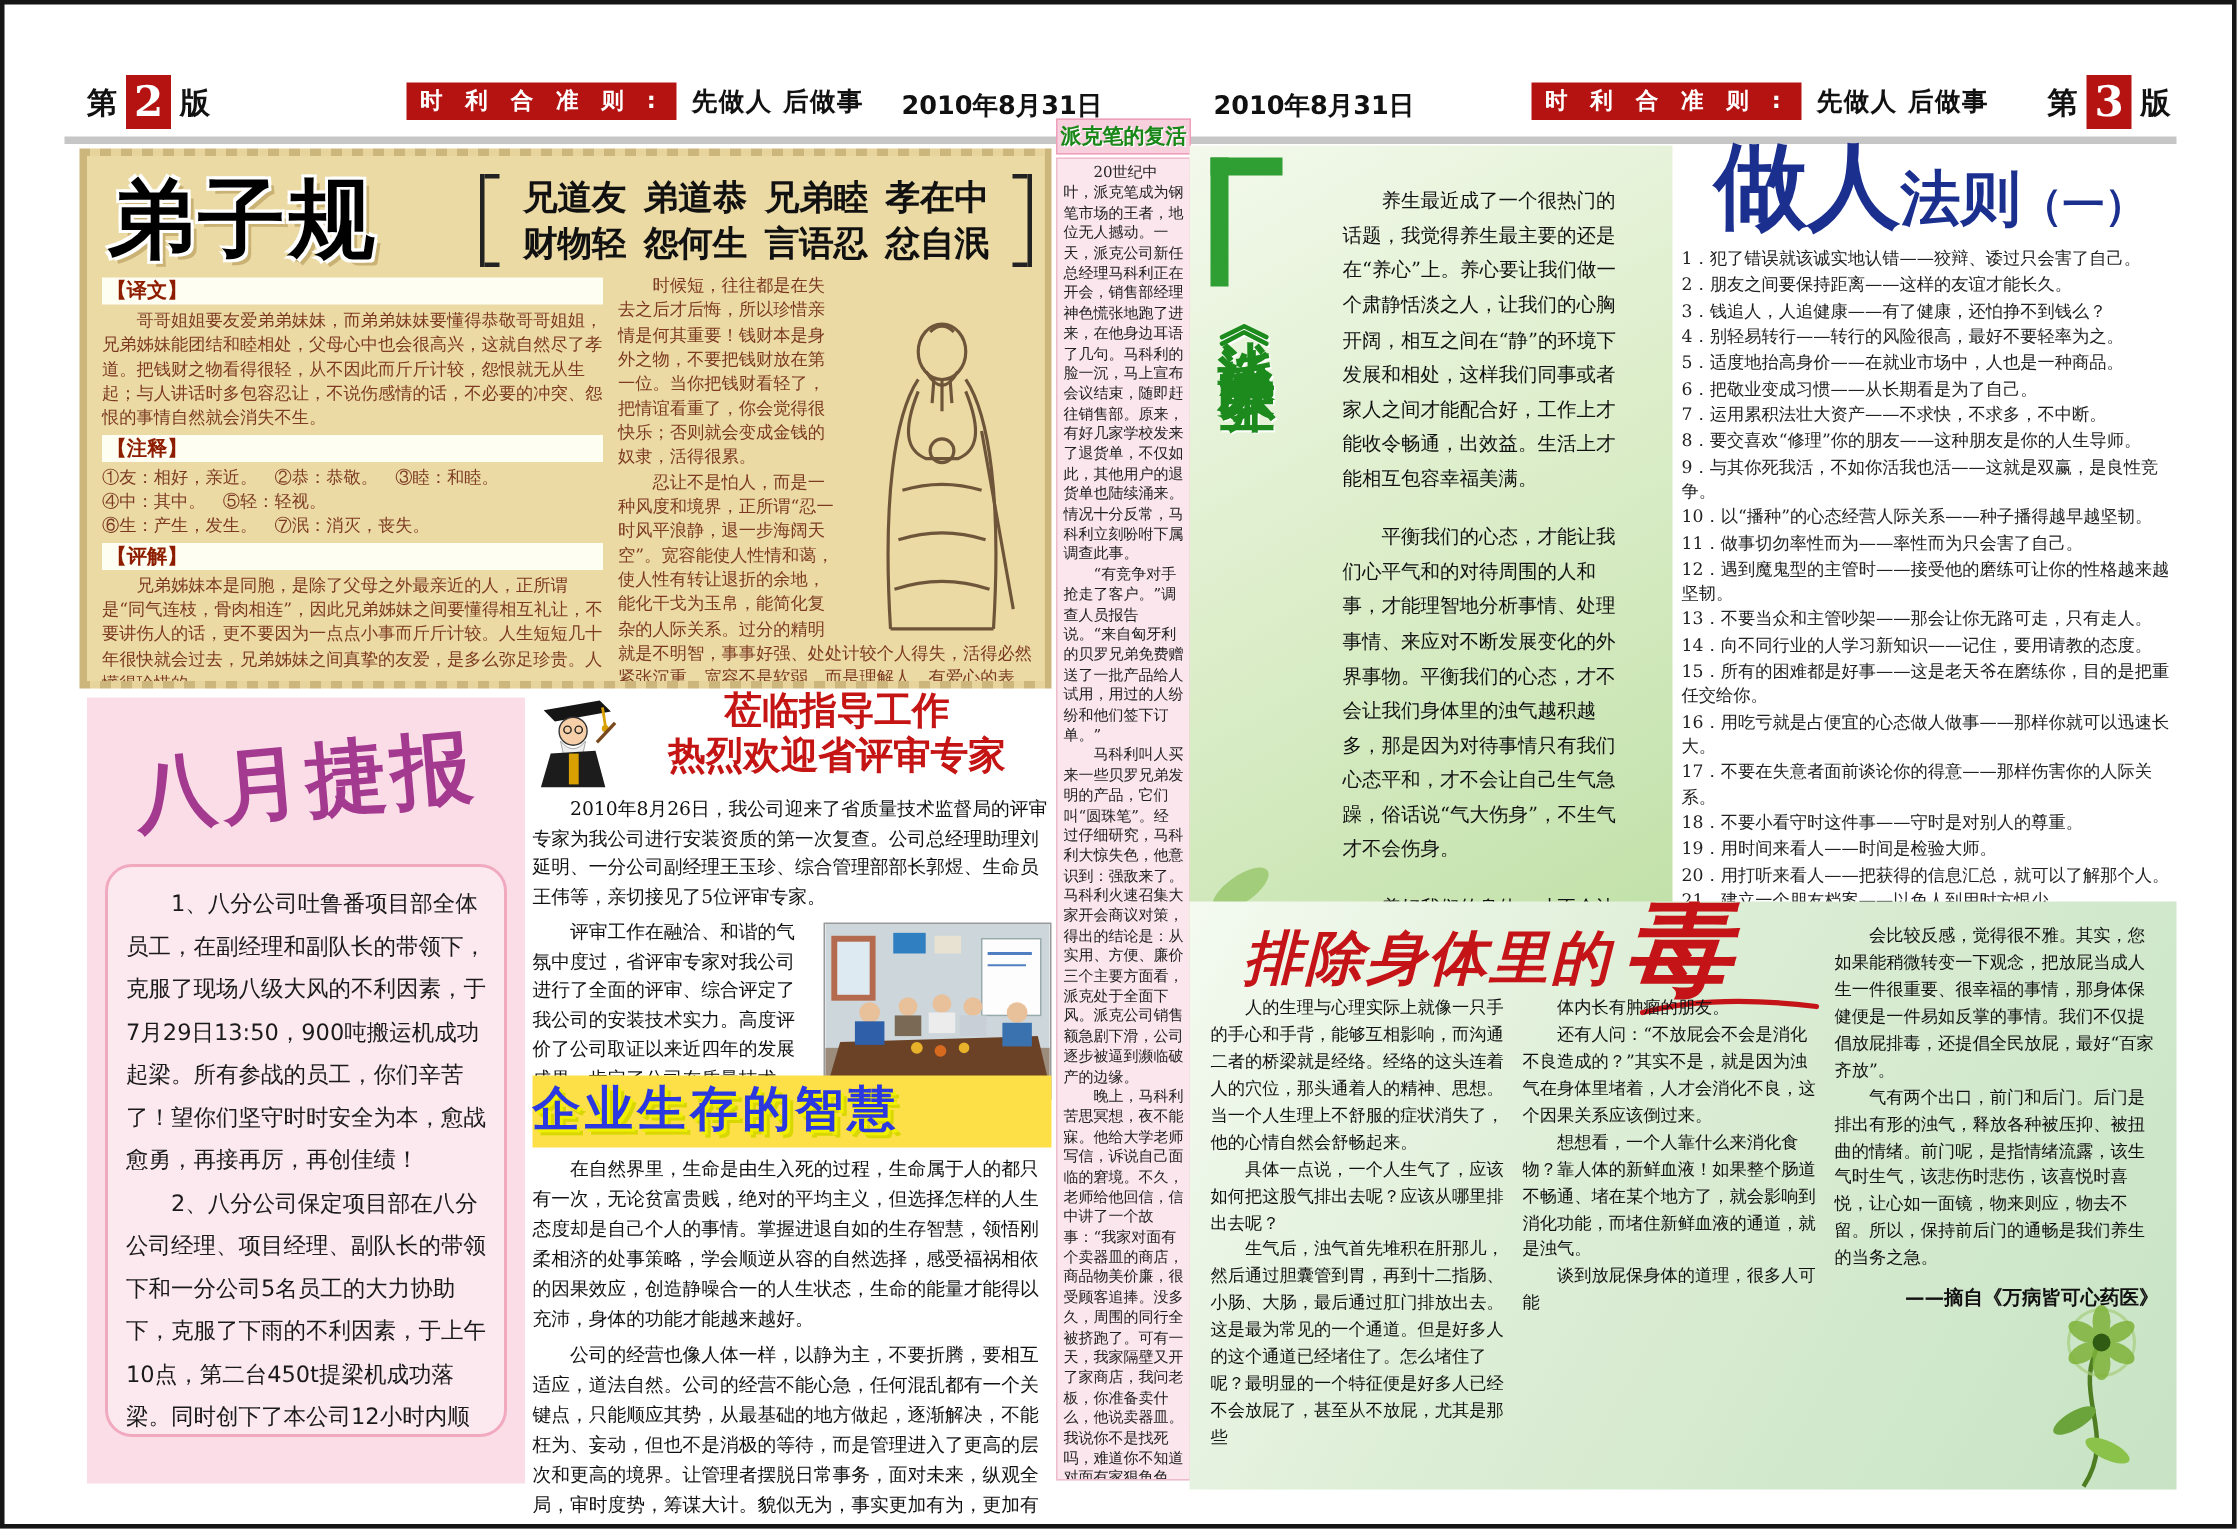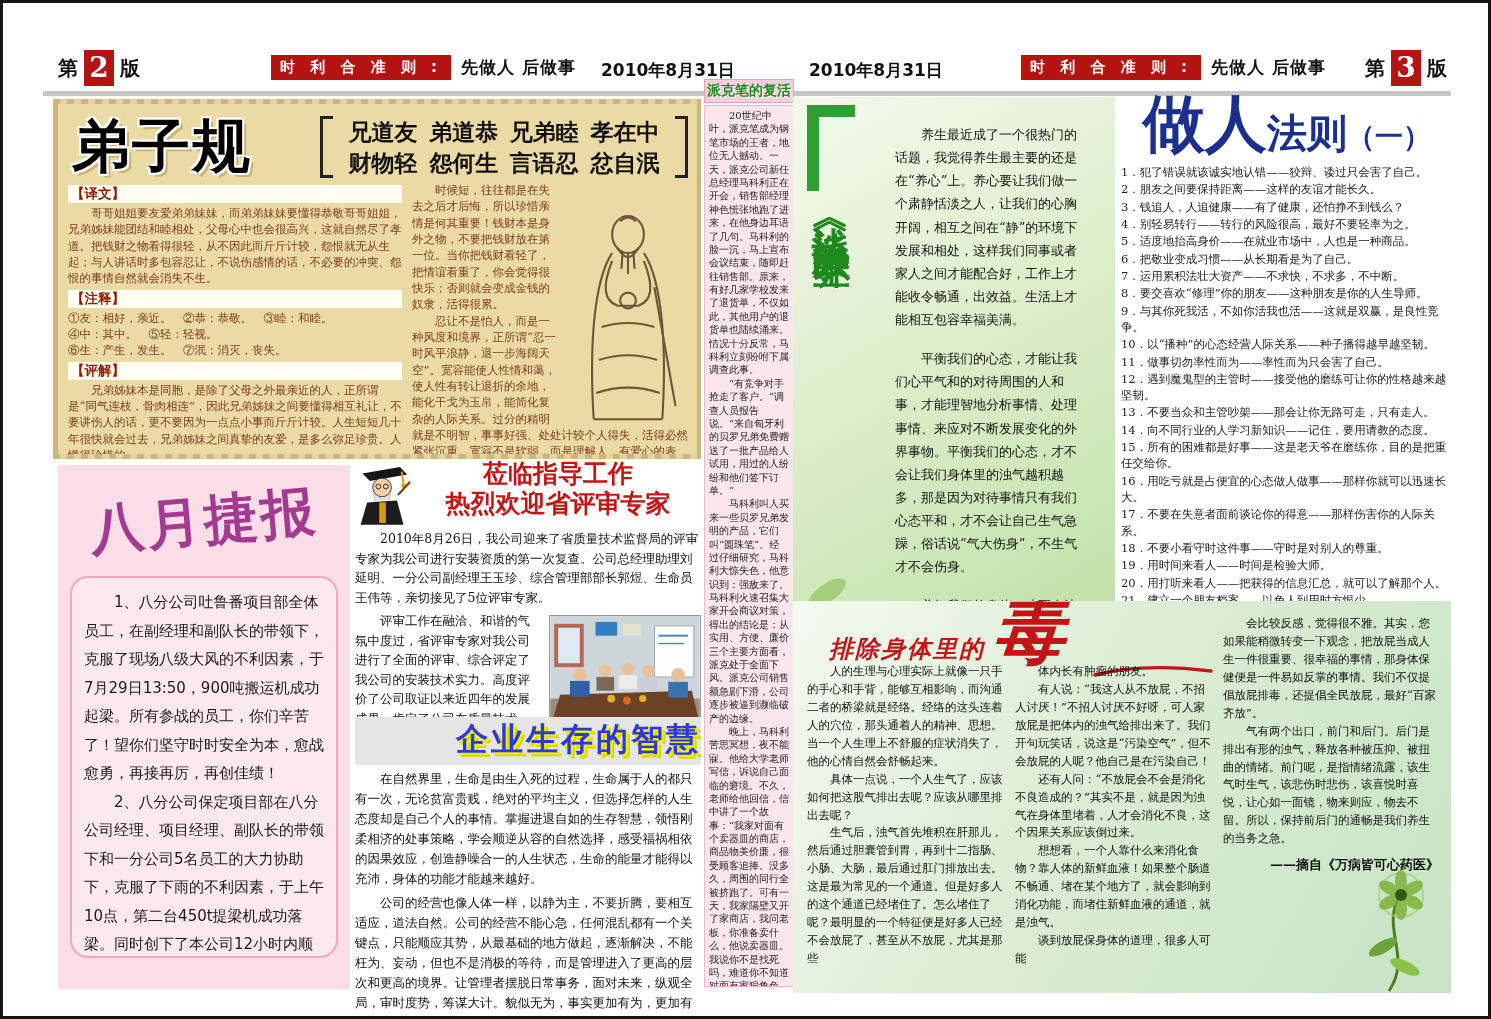--- a/index.html
+++ b/index.html
@@ -47,21 +47,21 @@
   .jb-box p{font-size:15px;line-height:1.9;color:#1a1a1a;text-indent:2em;margin:0;}
   
   .pingshen{position:absolute;left:352px;top:456px;width:346px;height:256px;}
   .ps-head{position:relative;padding-left:60px;min-height:66px;}
   .prof{position:absolute;left:0;top:2px;}
   .ps-title{color:#c51414;font-weight:900;font-size:25px;text-align:center;line-height:1.18;}
   .ps-body p{font-size:12.5px;line-height:1.56;font-family:"DejaVu Serif",serif;color:#111;text-indent:2em;margin:4px 0 0;}
   .ps-photo{float:right;margin:4px 0 2px 7px;border:1px solid #999;}
   
   .zhihui{position:absolute;left:352px;top:714px;width:346px;height:272px;}
-  .zh-band{background:#e5e5e5;text-align:right;padding:1px 0 3px;}
+  .zh-band{background:#fde047;text-align:left;padding:1px 0 3px;}
   .zh-title{font-size:32px;font-weight:900;color:#2b38e0;letter-spacing:3px;text-shadow:2px 2px 0 #f0f000,4px 4px 0 #d8d800;}
   .zhihui p{font-size:12.5px;line-height:1.6;text-indent:2em;font-family:"DejaVu Serif",serif;color:#111;margin:4px 0 0;}
   
   .yangsheng{position:absolute;left:790px;top:94px;width:322px;height:548px;overflow:hidden;
              background:linear-gradient(150deg,#f3f9ec 0%,#ddeecb 45%,#bfe0a6 100%);}
   .ys-brk-top{position:absolute;left:14px;top:8px;width:48px;height:86px;border-left:12px solid #2f9e33;border-top:12px solid #2f9e33;box-sizing:border-box;}
   .ys-brk-bot{position:absolute;left:28px;top:506px;width:34px;height:40px;border-left:10px solid #2f9e33;border-bottom:10px solid #2f9e33;box-sizing:border-box;}
   .ys-title{position:absolute;left:12px;top:100px;writing-mode:vertical-rl;text-orientation:upright;font-size:38px;font-weight:900;
             color:#1d8a1d;letter-spacing:4px;height:410px;text-shadow:1px 1px 0 #fff;}
   .ys-body{position:absolute;left:86px;top:10px;width:226px;}
@@ -74,21 +74,21 @@
   .zr-big{font-size:62px;line-height:.95;}
   .zr-mid{font-size:40px;line-height:1.05;}
   .zr-paren{font-size:28px;line-height:1.2;}
   .zr-list{margin-top:10px;}
   .zr-list div{font-size:11.5px;line-height:1.42;color:#222;font-family:"DejaVu Serif",serif;margin-bottom:1px;}
   .zr-tbc{text-align:right;font-weight:bold;font-size:11.5px;margin-top:4px;font-family:"DejaVu Serif",serif;}
   
   .paidu{position:absolute;left:790px;top:598px;width:658px;height:392px;overflow:hidden;
          background:linear-gradient(120deg,#f4faf0 0%,#ddeed6 40%,#c7e3c4 100%);}
   .pd-title{position:absolute;left:36px;top:-4px;color:#c41418;font-weight:900;font-style:italic;display:flex;align-items:flex-end;}
-  .pd-head{font-size:24px;letter-spacing:2px;line-height:1.3;}
+  .pd-head{font-size:39px;letter-spacing:2px;line-height:1.3;}
   .pd-du{font-size:72px;line-height:.95;margin-left:8px;}
   .pd-swash{position:absolute;left:300px;top:62px;}
   .pd-col{position:absolute;}
   .pd-col p{font-size:11.5px;line-height:1.56;text-indent:2em;margin:0;font-family:"DejaVu Serif",serif;color:#111;}
   .pd-c1{left:14px;top:62px;width:198px;}
   .pd-c2{left:222px;top:62px;width:198px;}
   .pd-c3{left:430px;top:14px;width:216px;}
   .pd-attr{text-align:right;font-weight:bold;margin-top:8px;font-size:13px;color:#111;}
   .pd-flower{position:absolute;right:4px;bottom:0;}
 </style>
@@ -300,21 +300,20 @@
     <svg class="pd-swash" width="120" height="16" viewBox="0 0 120 16">
       <path d="M2 12 C40 2 85 4 118 8" fill="none" stroke="#c41418" stroke-width="3.5" stroke-linecap="round"></path>
     </svg>
     <div class="pd-col pd-c1">
       <p>人的生理与心理实际上就像一只手的手心和手背，能够互相影响，而沟通二者的桥梁就是经络。经络的这头连着人的穴位，那头通着人的精神、思想。当一个人生理上不舒服的症状消失了，他的心情自然会舒畅起来。</p>
       <p>具体一点说，一个人生气了，应该如何把这股气排出去呢？应该从哪里排出去呢？</p>
       <p>生气后，浊气首先堆积在肝那儿，然后通过胆囊管到胃，再到十二指肠、小肠、大肠，最后通过肛门排放出去。这是最为常见的一个通道。但是好多人的这个通道已经堵住了。怎么堵住了呢？最明显的一个特征便是好多人已经不会放屁了，甚至从不放屁，尤其是那些</p>
     </div>
     <div class="pd-col pd-c2">
       <p>体内长有肿瘤的朋友。</p>
-      <p>有人说：“我这人从不放屁，不招人讨厌！”不招人讨厌不好呀，可人家放屁是把体内的浊气给排出来了。我们开句玩笑话，说这是“污染空气”，但不会放屁的人呢？他自己是在污染自己！</p>
       <p>还有人问：“不放屁会不会是消化不良造成的？”其实不是，就是因为浊气在身体里堵着，人才会消化不良，这个因果关系应该倒过来。</p>
       <p>想想看，一个人靠什么来消化食物？靠人体的新鲜血液！如果整个肠道不畅通、堵在某个地方了，就会影响到消化功能，而堵住新鲜血液的通道，就是浊气。</p>
       <p>谈到放屁保身体的道理，很多人可能</p>
     </div>
     <div class="pd-col pd-c3">
       <p>会比较反感，觉得很不雅。其实，您如果能稍微转变一下观念，把放屁当成人生一件很重要、很幸福的事情，那身体保健便是一件易如反掌的事情。我们不仅提倡放屁排毒，还提倡全民放屁，最好“百家齐放”。</p>
       <p>气有两个出口，前门和后门。后门是排出有形的浊气，释放各种被压抑、被扭曲的情绪。前门呢，是指情绪流露，该生气时生气，该悲伤时悲伤，该喜悦时喜悦，让心如一面镜，物来则应，物去不留。所以，保持前后门的通畅是我们养生的当务之急。</p>
       <div class="pd-attr">——摘自《万病皆可心药医》</div>
     </div>
     <svg class="pd-flower" width="108" height="126" viewBox="0 0 108 126">

